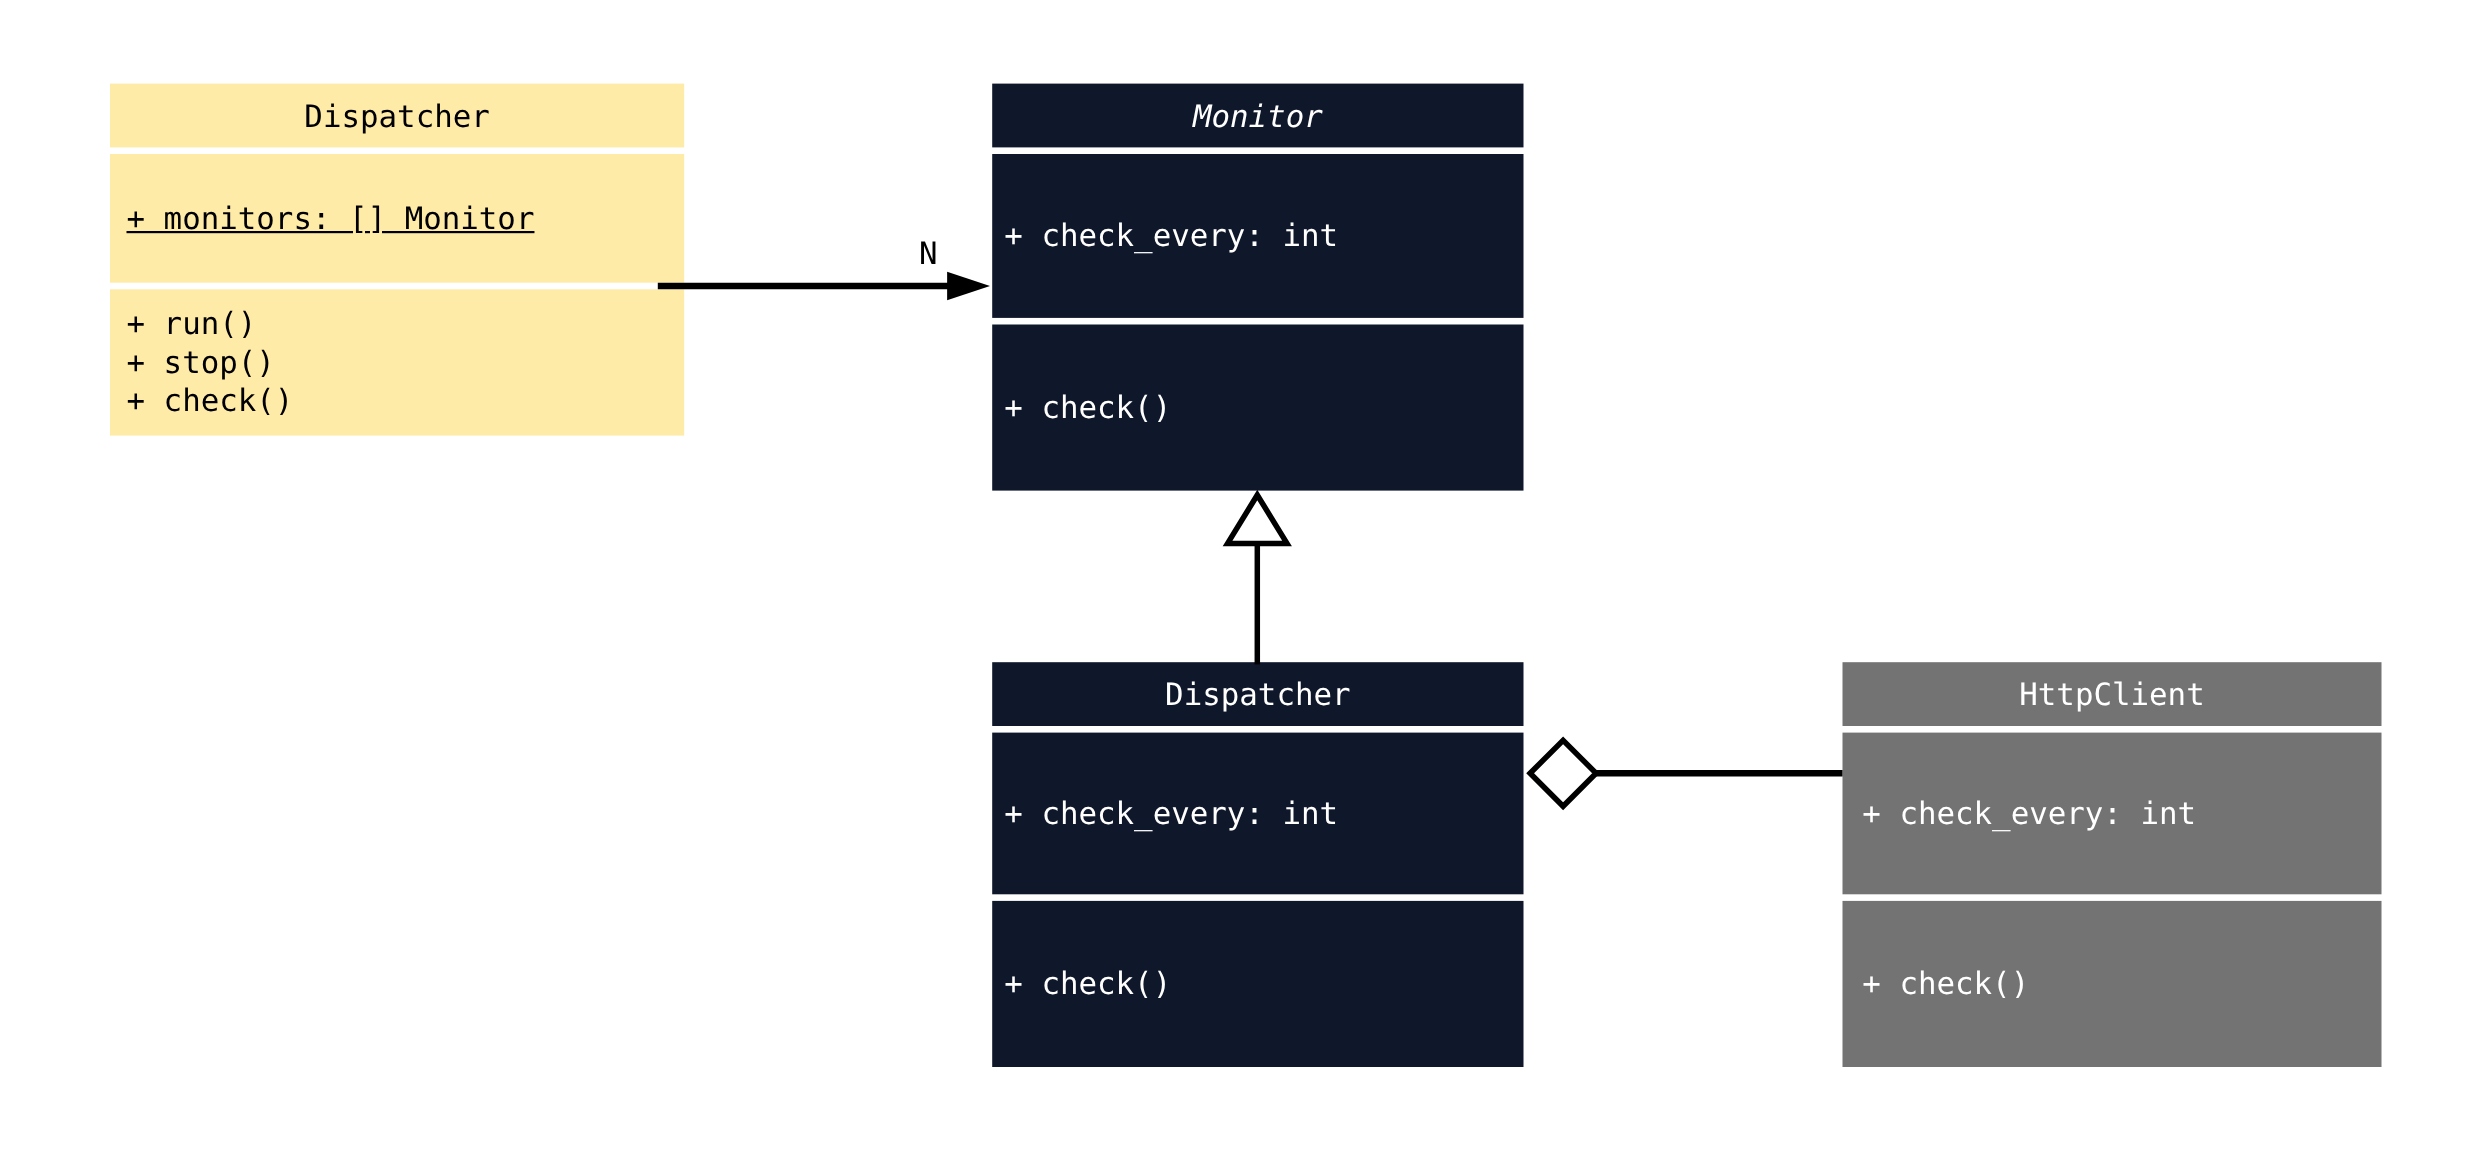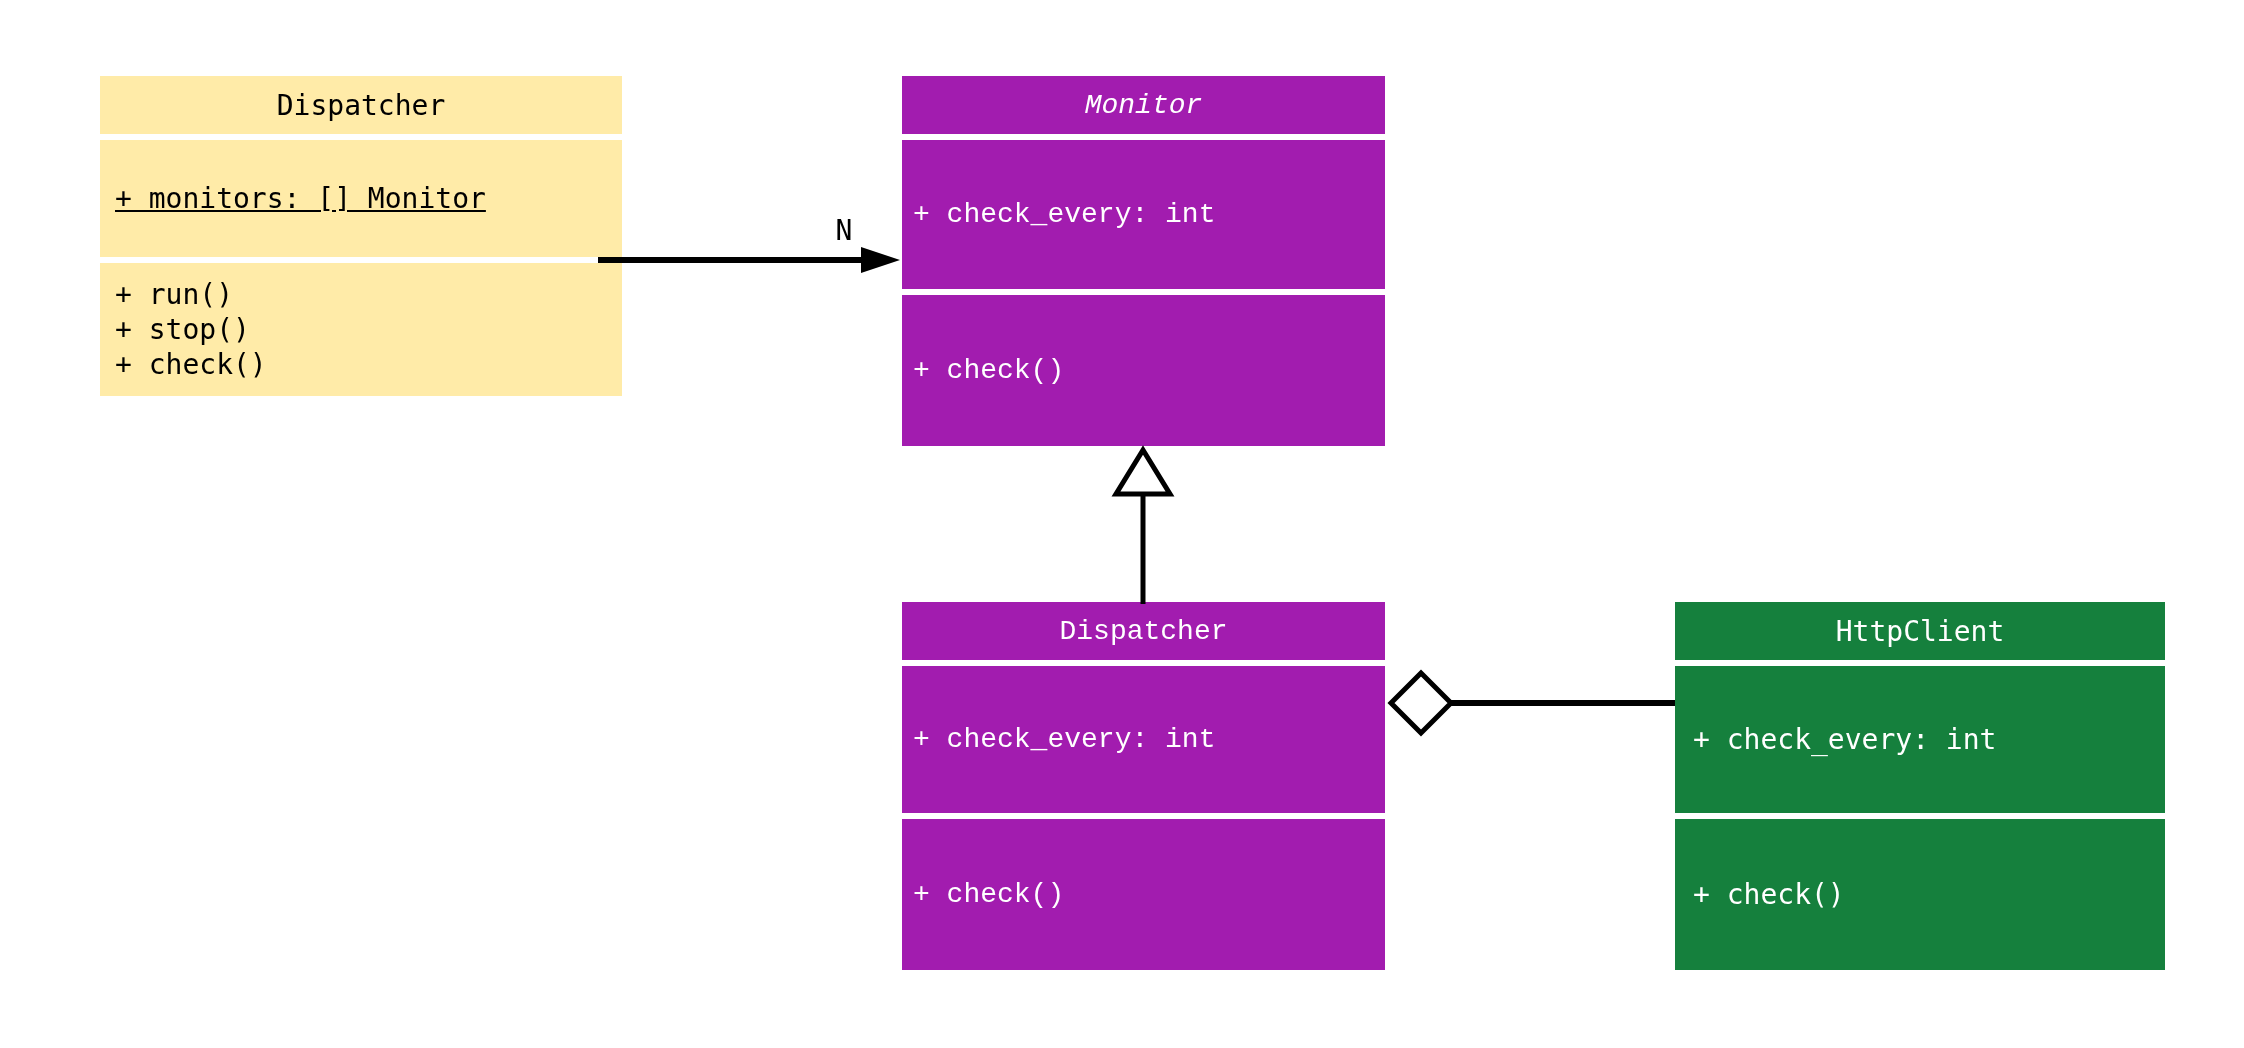--- a/index.html
+++ b/index.html
@@ -35,22 +35,22 @@
     height: 58px;
     align-items: center;
     text-align: center;
   }
   .band.attrs  { align-items: flex-start; }
   .band.methods { flex: 1; align-items: flex-start; }
   .band .line { line-height: 35px; white-space: pre; }
 
   
   .fill-yellow { background: #FFEBA8; color: #000000; }
-  .fill-blue   { background: #a21caf; color: #ffffff; font-family: Liberation Mono, monospace; }
-  .fill-green  { background: #15803d; color: #ffffff; }
+  .fill-blue   { background: #0f172a; color: #ffffff; }
+  .fill-green  { background: #737373; color: #ffffff; }
 
   
   .node-dispatcher   { left: 76px;   top: 76px;  width: 522px; height: 320px; margin-left: 24px; }
   .node-dispatcher .band.attrs { height: 117px; padding-left: 15px; text-decoration: underline; }
   .node-dispatcher .band.methods { padding-left: 15px; }
 
   .node-monitor      { left: 902px;  top: 76px;  width: 483px; height: 370px; }
   .node-monitor .band.attrs { height: 149px; padding-left: 11px; }
   .node-monitor .band.methods { padding-left: 11px; }
   .node-monitor .band.title { font-style: italic; }

